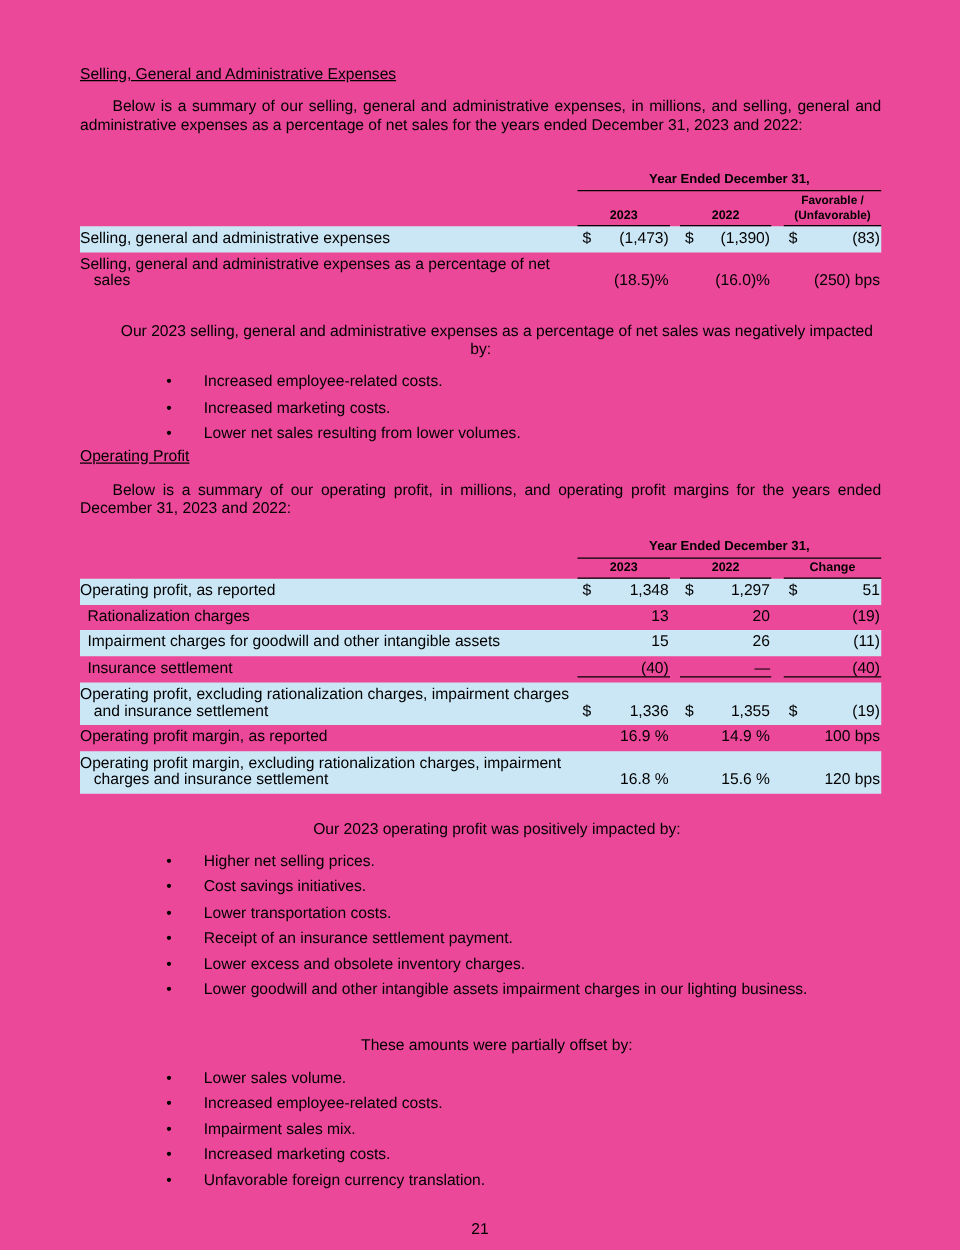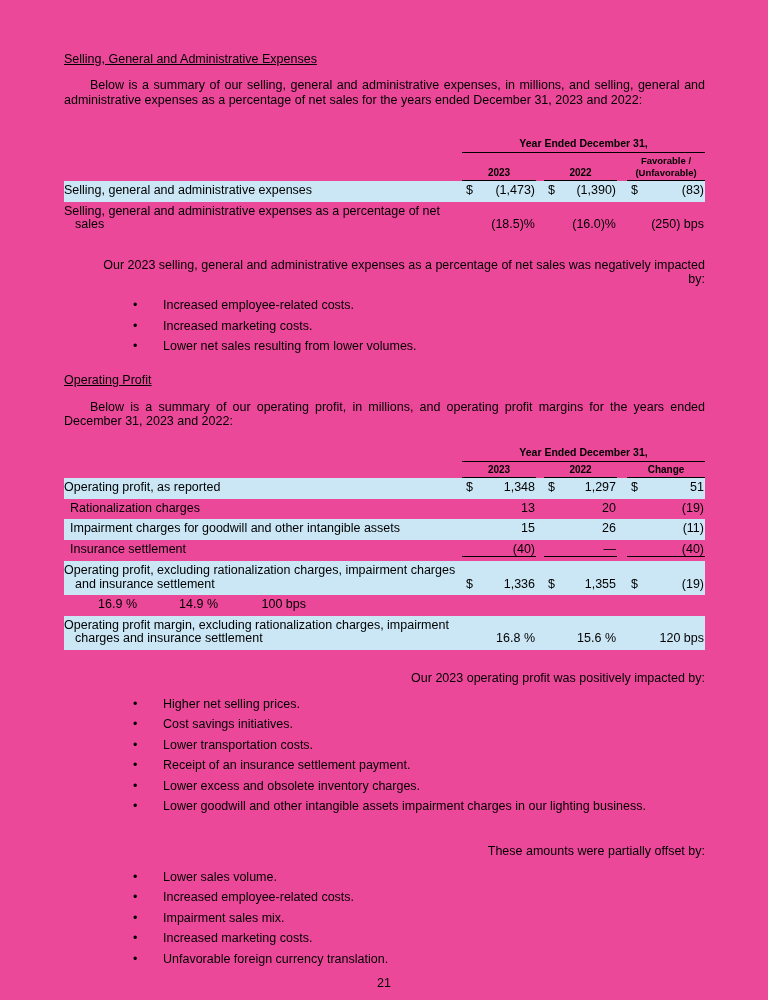--- a/index.html
+++ b/index.html
@@ -5,21 +5,21 @@
   html,body { margin:0; padding:0; background:#fff; }
   .page {
     position:relative; width:768px; height:1000px; background:#ec4899;
     font-family:"Liberation Sans", sans-serif; font-size:12.5px; color:#000;
     overflow:hidden; box-sizing:border-box;
   }
   .content { padding:52px 63px 0 64px; }
 
   .dochead { text-decoration:underline; line-height:14px; }
   .para { text-align:justify; text-indent:26px; line-height:14.5px; }
-  .para.noj { text-align:right; }
+  .para.noj { text-align:center; }
 
   
   .ftable { margin-top:30px; }
   .ftable2 { margin-top:17px; }
   .span-hd-row { display:flex; }
   .span-hd { margin-left:398px; width:243px; text-align:center; font-weight:bold;
              font-size:10.5px; border-bottom:1.5px solid #000; padding-bottom:3px; }
   .chrow { display:flex; align-items:flex-end; margin-top:2px; }
   .ch { font-weight:bold; font-size:10px; text-align:center; line-height:11.5px;
         border-bottom:1.5px solid #000; padding-bottom:2px; box-sizing:border-box; }
@@ -39,21 +39,21 @@
 
   
   .blist { margin-top:0; }
   .bli { display:flex; margin-top:7px; line-height:13.5px; }
   .bmark { margin-left:69px; width:30px; }
   .btext { flex:1; }
 
   .pagenum { position:absolute; left:0; right:0; top:976px; text-align:center; }
 
   .mt12 { margin-top:12px; } .mt13 { margin-top:13px; }
-  .mt19 { margin-top:19px; } .mt21 { margin-top:21px; } .mt22 { margin-top:22px; }
+  .mt19 { margin-top:4px; } .mt21 { margin-top:21px; } .mt22 { margin-top:22px; }
   .mt30 { margin-top:30px; }
 </style>
 </head>
 <body>
 
 <div class="page">
   <div class="content">
 
     <div class="dochead">Selling, General and Administrative Expenses</div>
     <p class="para mt12">Below is a summary of our selling, general and administrative expenses, in millions, and selling, general and administrative expenses as a percentage of net sales for the years ended December 31, 2023 and 2022:</p>
@@ -224,20 +224,21 @@
             <span>1,355</span>
           </div>
         <div class="tgap g2"></div>
         <div class="tc w3">
             <span>$</span>
             <span>(19)</span>
           </div>
       </div>
 
       <div class="trow">
+        <div class="tlabel">Operating profit margin, as reported</div>
         <div class="tc w1">
             <span></span>
             <span>16.9 %</span>
           </div>
         <div class="tgap g1"></div>
         <div class="tc w2">
             <span></span>
             <span>14.9 %</span>
           </div>
         <div class="tgap g2"></div>

